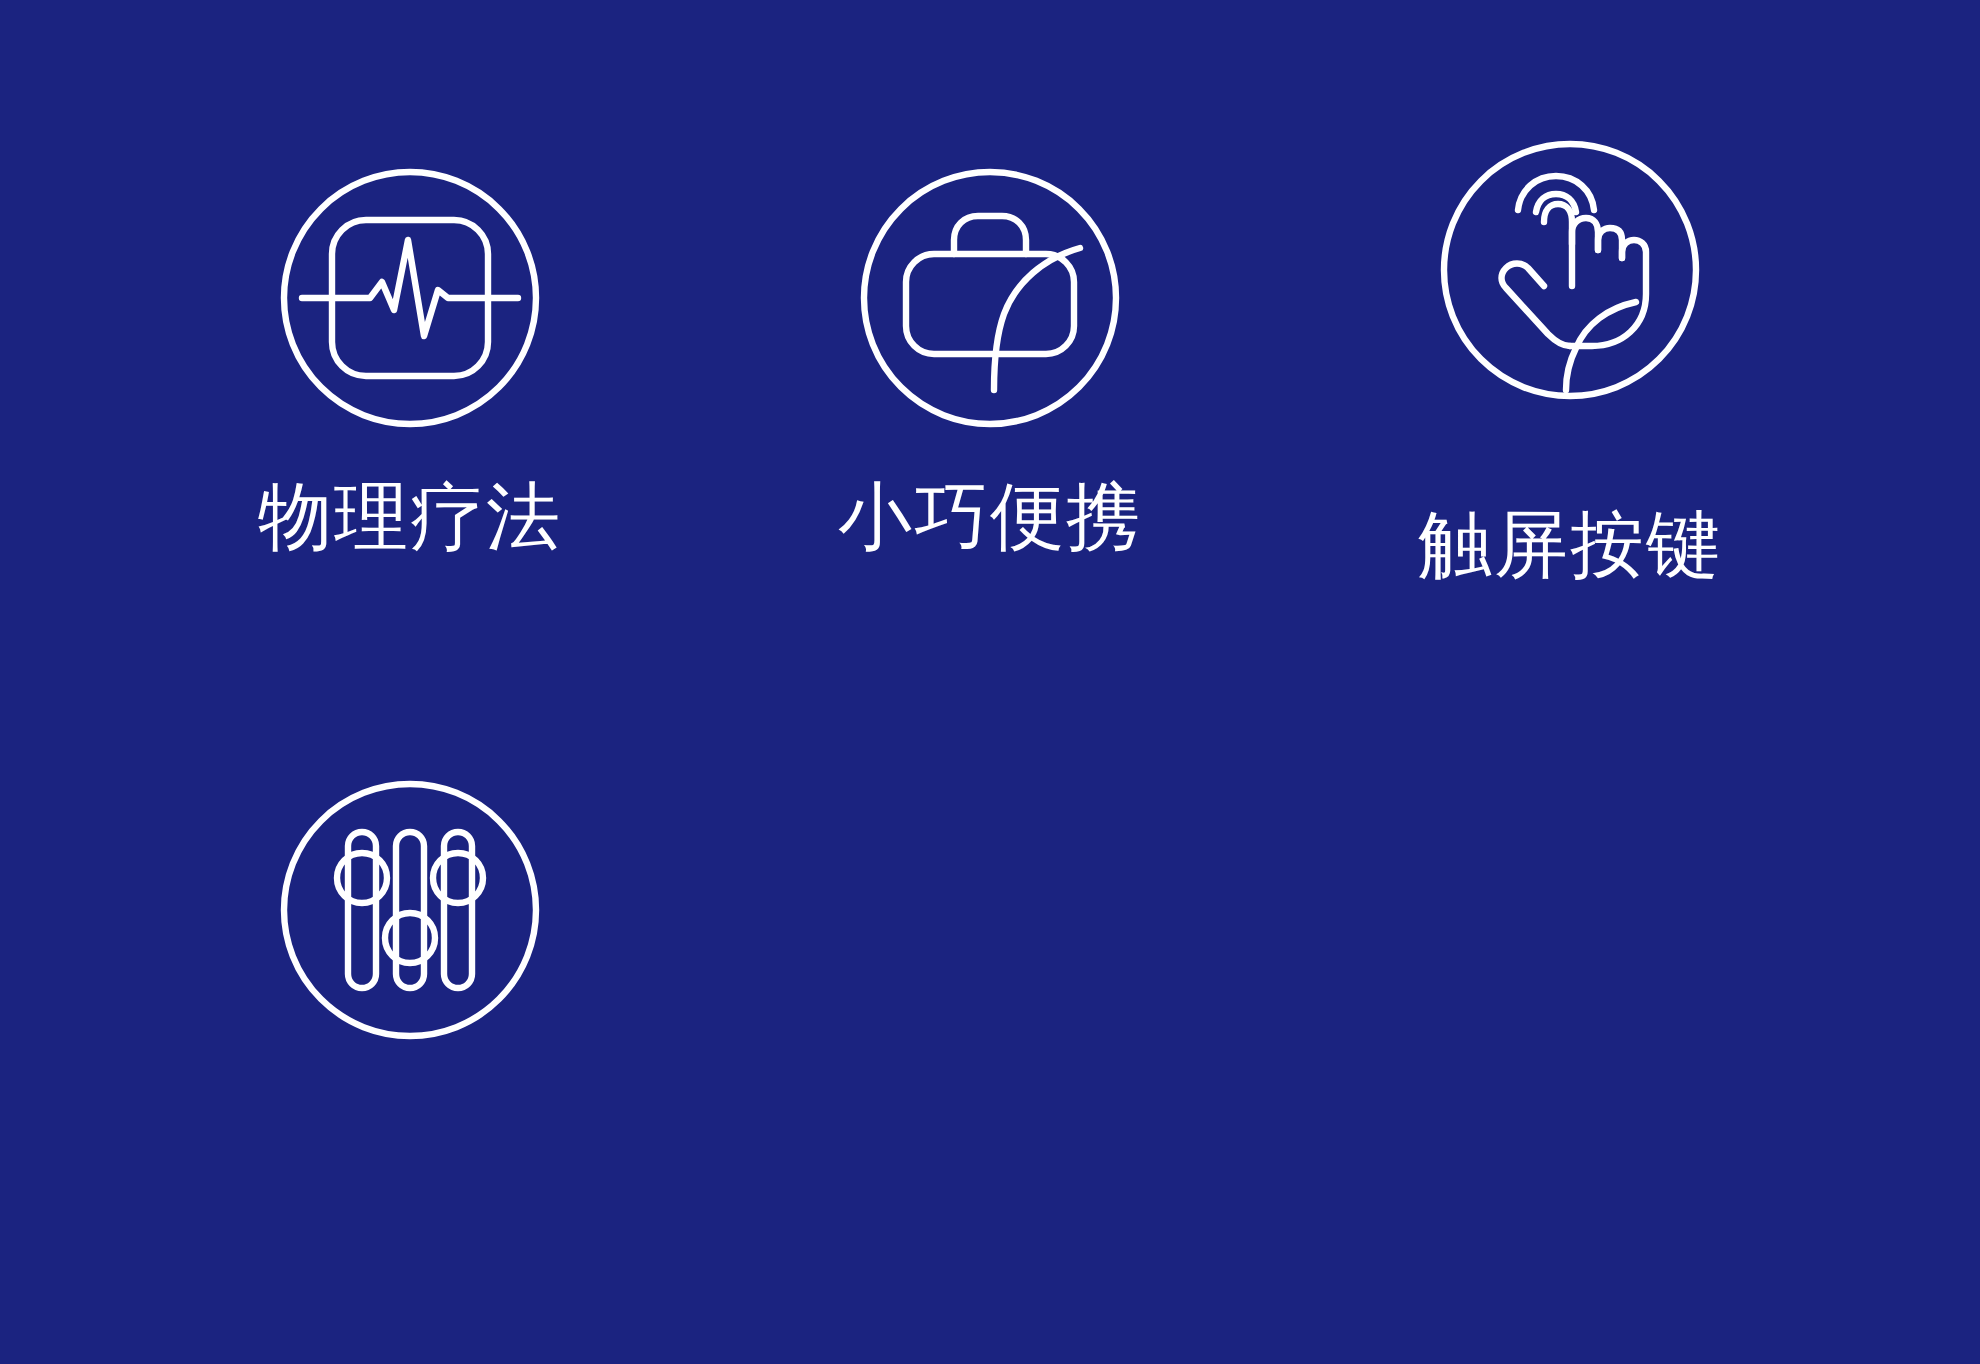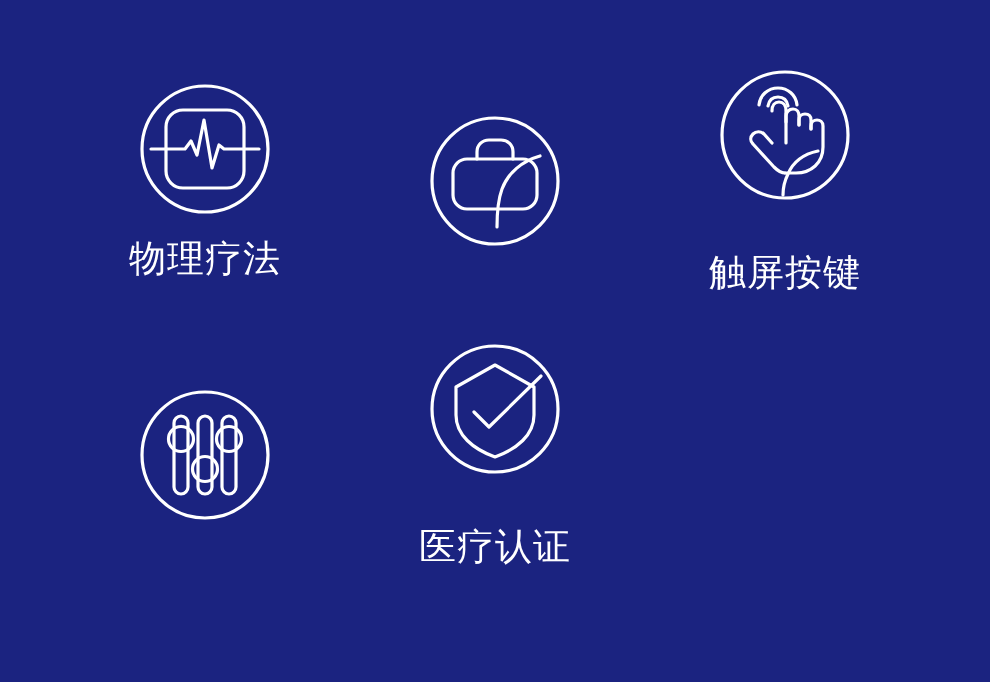--- a/index.html
+++ b/index.html
@@ -75,20 +75,21 @@
 
   <div class="feature-cell">
     <div class="icon-wrap">
       <svg viewBox="0 0 132 132" fill="none" stroke="#ffffff" stroke-width="3.2" stroke-linecap="round" stroke-linejoin="round">
         <circle cx="66" cy="66" r="63"></circle>
         <path d="M48 44 V37 C48 30 53 25 60 25 H72 C79 25 84 30 84 37 V44"></path>
         <rect x="24" y="44" width="84" height="50" rx="14" ry="14"></rect>
         <path d="M111 41 C93 46 79 58 73 74 C69 85 68 97 68 112"></path>
       </svg>
     </div>
+    <div class="feature-label">小巧便携</div>
   </div>
 
   <div class="feature-cell row2">
     <div class="icon-wrap">
       <svg viewBox="0 0 132 132" fill="none" stroke="#ffffff" stroke-width="3.2" stroke-linecap="round" stroke-linejoin="round">
         <circle cx="66" cy="66" r="63"></circle>
         <path d="M40 36 C41 26 49 19 59 19 C69 19 77 26 78 36"></path>
         <path d="M49 37 C50 31 54 28 59 28 C64 28 68 31 69 37"></path>
         <path d="M53 42 C53 36 56 33 60 33 C64 33 67 36 67 42 V74"></path>
         <path d="M67 53 V47 C67 43 70 40 74 40 C78 40 80 43 80 47 V56"></path>
@@ -110,24 +111,14 @@
         <rect x="35" y="27" width="14" height="78" rx="7" ry="7"></rect>
         <rect x="59" y="27" width="14" height="78" rx="7" ry="7"></rect>
         <rect x="83" y="27" width="14" height="78" rx="7" ry="7"></rect>
         <circle cx="42" cy="50" r="12.5"></circle>
         <circle cx="66" cy="80" r="12.5"></circle>
         <circle cx="90" cy="50" r="12.5"></circle>
       </svg>
     </div>
   </div>
 
-  <div class="feature-cell row2">
-    <div class="icon-wrap">
-      <svg viewBox="0 0 132 132" fill="none" stroke="#ffffff" stroke-width="3.2" stroke-linecap="round" stroke-linejoin="round">
-        <circle cx="66" cy="66" r="63"></circle>
-        <path d="M66 22 L27 44 V72 C27 92 44 106 66 114 C88 106 105 92 105 72 V44 Z"></path>
-        <path d="M45 69 L60 84 L112 33"></path>
-      </svg>
-    </div>
-    <div class="feature-label">医疗认证</div>
-  </div>
 
 </div>
 
 </body></html>

